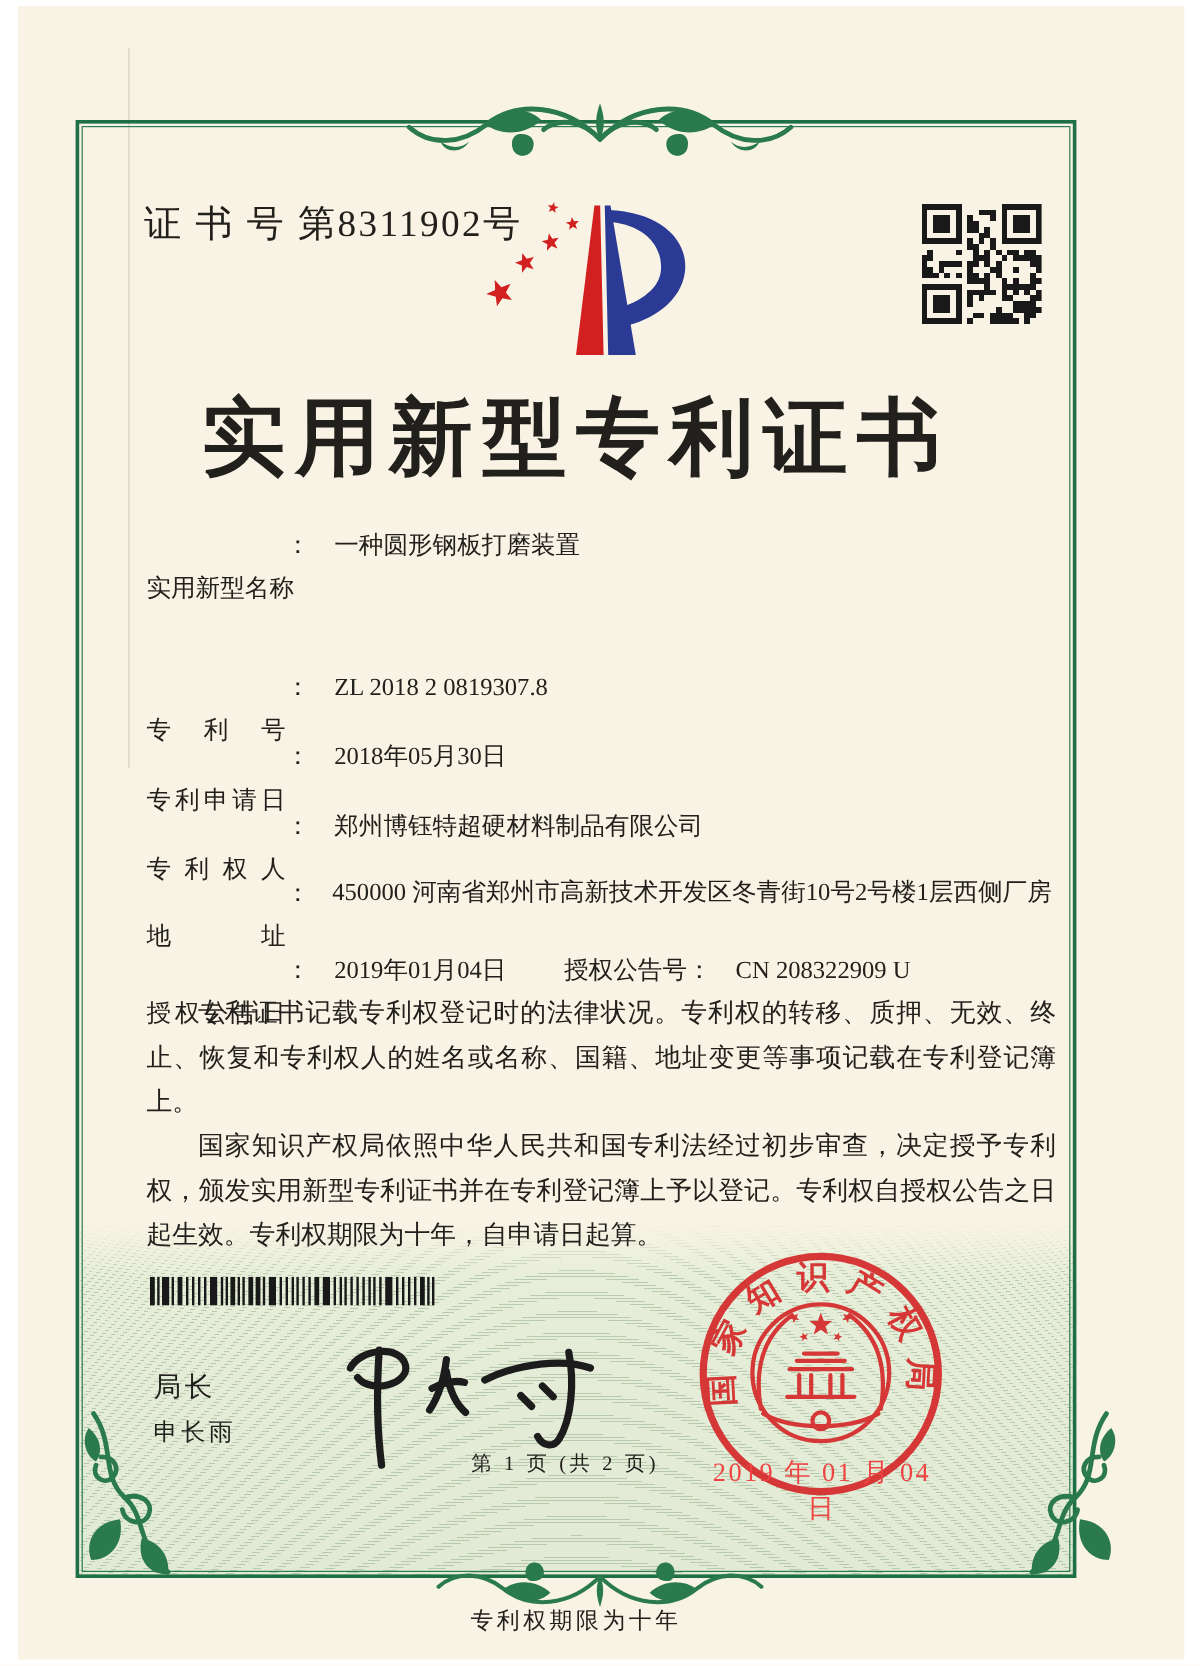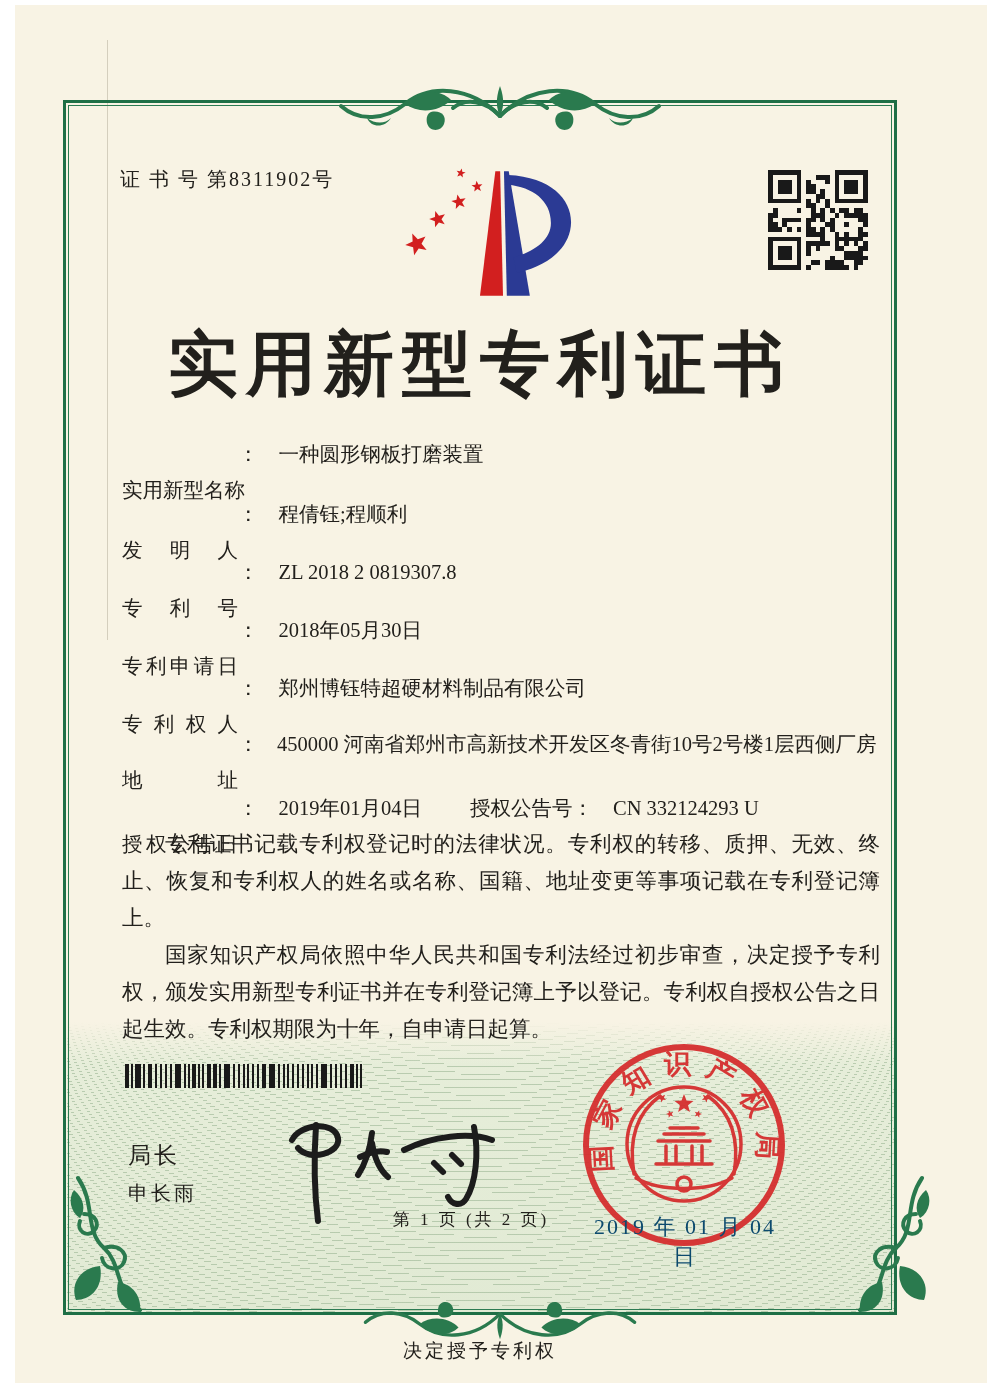--- a/index.html
+++ b/index.html
@@ -13,21 +13,21 @@
           repeating-radial-gradient(1400px 460px at 50% -300px, rgba(140,170,134,.5) 0 1px, rgba(0,0,0,0) 1px 8px),
           linear-gradient(#e7eeda,#e1ead4);}
   .band::before{content:"";position:absolute;left:0;top:0;right:0;height:42px;
         background:linear-gradient(#f8f3e4,rgba(248,243,228,0));}
   
   .frame{position:absolute;left:63px;top:100px;width:834px;height:1215px;
          border:3px solid #1e6f46;box-sizing:border-box;}
   .frame::after{content:"";position:absolute;inset:2px;border:1px solid #2c7b52;}
   .orn{position:absolute;pointer-events:none;}
   
-  .certnum{position:absolute;left:120px;top:166px;font-size:20px;letter-spacing:2px;}
+  .certnum{position:absolute;left:120px;top:166px;font-size:31px;letter-spacing:2px;}
   .qr{position:absolute;left:768px;top:170px;width:100px;height:100px;}
   .logo{position:absolute;left:388px;top:158px;width:230px;height:152px;}
   .title{position:absolute;left:63px;top:318px;width:834px;text-align:center;
          font-size:70px;font-weight:700;letter-spacing:8px;}
   
   .row{position:absolute;left:122px;font-size:20.5px;white-space:nowrap;}
   .lbl{display:inline-block;width:116px;text-align:justify;text-align-last:justify;vertical-align:top;margin-top:36px;}
   .val{margin-left:20px;}
   .val-wrap{display:inline-block;margin-left:6px;width:612px;white-space:normal;vertical-align:top;line-height:29px;text-align:right;}
   .row2{position:absolute;left:470px;font-size:20.5px;white-space:nowrap;}
@@ -37,21 +37,21 @@
   .bodytext p{margin:0;text-indent:2em;}
   
   .barcode{position:absolute;left:125px;top:1064px;width:240px;height:24px;}
   .director{position:absolute;left:128px;top:1140px;font-size:23px;
             font-family:"Liberation Sans","DejaVu Sans",sans-serif;letter-spacing:3px;}
   .director-name{position:absolute;left:128px;top:1180px;font-size:20px;
             font-family:"Liberation Sans","DejaVu Sans",sans-serif;letter-spacing:3px;}
   .signature{position:absolute;left:268px;top:1095px;width:250px;height:135px;}
   .seal{position:absolute;left:572px;top:1038px;width:224px;height:218px;opacity:.93;}
   .sealdate{position:absolute;left:580px;top:1212px;width:210px;text-align:center;
-            font-size:22px;color:#0c4a6e;letter-spacing:2px;}
+            font-size:22px;color:#ef4444;letter-spacing:2px;}
   .pagefoot{position:absolute;left:63px;top:1208px;width:816px;text-align:center;font-size:17px;letter-spacing:3px;}
   .backnote{position:absolute;left:63px;top:1338px;width:834px;text-align:center;font-size:19px;letter-spacing:3px;}
 </style>
 </head>
 <body>
 
 <div class="page">
   <div class="paper"></div>
   <div class="band"></div>
   <div class="crease"></div>
@@ -275,40 +275,37 @@
     <path d="M112,12 L117,12 L120,142 L96,142 Z" fill="#d21f1f"></path>
     <path d="M121,12 L126,12 L148,142 L124,142 Z" fill="#2b3a94"></path>
     <path d="M124,16 C176,18 196,48 190,74 C184,100 156,114 134,118 L131,102 C152,96 170,84 170,66 C170,42 150,28 123,26 Z" fill="#2b3a94"></path>
   </svg>
 
   <div class="title">实用新型专利证书</div>
 
   <div class="row" style="top:440px">
     <span class="lbl">实用新型名称</span><span>：</span><span class="val">一种圆形钢板打磨装置</span>
   </div>
-  <div class="row" style="top:500px">
-    <span class="lbl">发明人</span><span>：</span><span class="val">程倩钰;程顺利</span>
-  </div>
   <div class="row" style="top:558px">
     <span class="lbl">专利号</span><span>：</span><span class="val">ZL 2018 2 0819307.8</span>
   </div>
   <div class="row" style="top:616px">
     <span class="lbl">专利申请日</span><span>：</span><span class="val">2018年05月30日</span>
   </div>
   <div class="row" style="top:674px">
     <span class="lbl">专利权人</span><span>：</span><span class="val">郑州博钰特超硬材料制品有限公司</span>
   </div>
   <div class="row" style="top:730px">
     <span class="lbl">地址</span><span>：</span><span class="val-wrap">450000 河南省郑州市高新技术开发区冬青街10号2号楼1层西侧厂房</span>
   </div>
   <div class="row" style="top:794px">
     <span class="lbl">授权公告日</span><span>：</span><span class="val">2019年01月04日</span>
   </div>
   <div class="row2" style="top:794px">
-    <span>授权公告号</span><span>：</span><span class="val">CN 332124293 U</span>
+    <span>授权公告号</span><span>：</span><span class="val">CN 208322909 U</span>
   </div>
 
   <div class="bodytext">
     <p>专利证书记载专利权登记时的法律状况。专利权的转移、质押、无效、终止、恢复和专利权人的姓名或名称、国籍、地址变更等事项记载在专利登记簿上。</p>
     <p>国家知识产权局依照中华人民共和国专利法经过初步审查，决定授予专利权，颁发实用新型专利证书并在专利登记簿上予以登记。专利权自授权公告之日起生效。专利权期限为十年，自申请日起算。</p>
   </div>
 
   <svg class="barcode" viewBox="0 0 240 24" preserveAspectRatio="none">
       <g id="barcode-bars" fill="#191919">
         <rect x="0" y="0" width="4" height="24"></rect>
@@ -398,14 +395,14 @@
         <polygon points="112.0,56.0 114.5,62.6 121.5,62.9 116.0,67.3 117.9,74.1 112.0,70.2 106.1,74.1 108.0,67.3 102.5,62.9 109.5,62.6"></polygon>
         <polygon points="87.8,56.1 90.2,58.1 93.1,56.7 91.9,59.7 94.1,61.9 90.9,61.7 89.4,64.5 88.7,61.4 85.6,60.8 88.3,59.2"></polygon>
         <polygon points="136.2,56.1 135.7,59.2 138.4,60.8 135.3,61.4 134.6,64.5 133.1,61.7 129.9,61.9 132.1,59.7 130.9,56.7 133.8,58.1"></polygon>
         <polygon points="96.8,72.2 98.5,74.4 101.3,73.7 99.7,76.0 101.2,78.4 98.5,77.6 96.7,79.8 96.6,77.0 94.0,75.9 96.7,75.0"></polygon>
         <polygon points="127.2,72.2 127.3,75.0 130.0,75.9 127.4,77.0 127.3,79.8 125.5,77.6 122.8,78.4 124.3,76.0 122.7,73.7 125.5,74.4"></polygon>
       </g>
   </svg>
   <div class="sealdate">2019 年 01 月 04 日</div>
 
   <div class="pagefoot">第 1 页 (共 2 页)</div>
-  <div class="backnote">决定授予专利权</div>
+  <div class="backnote">专利权期限为十年</div>
 </div>
 
 </body></html>

